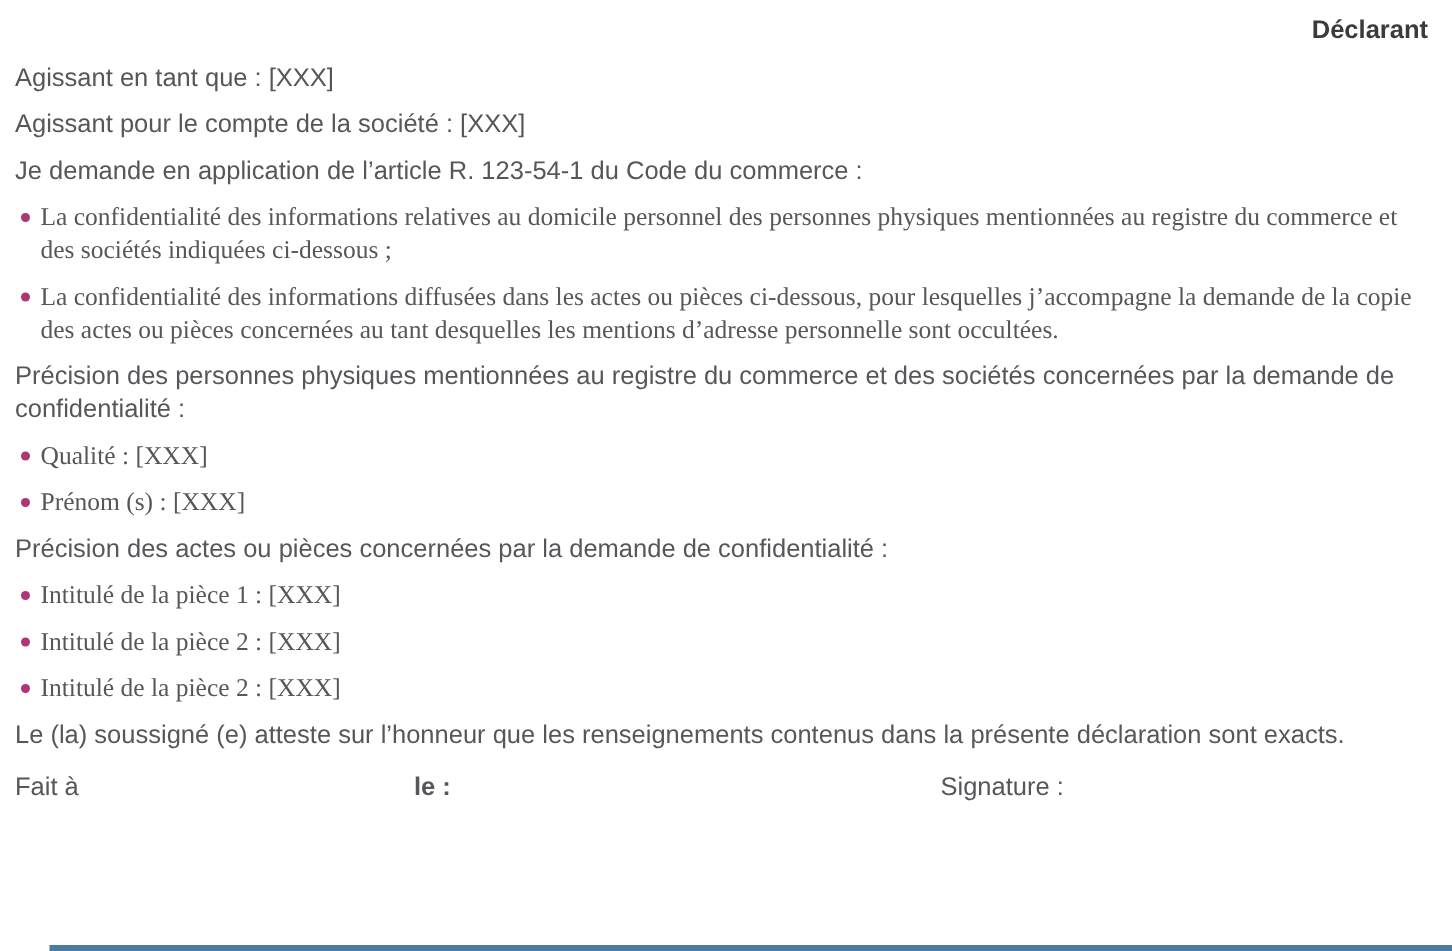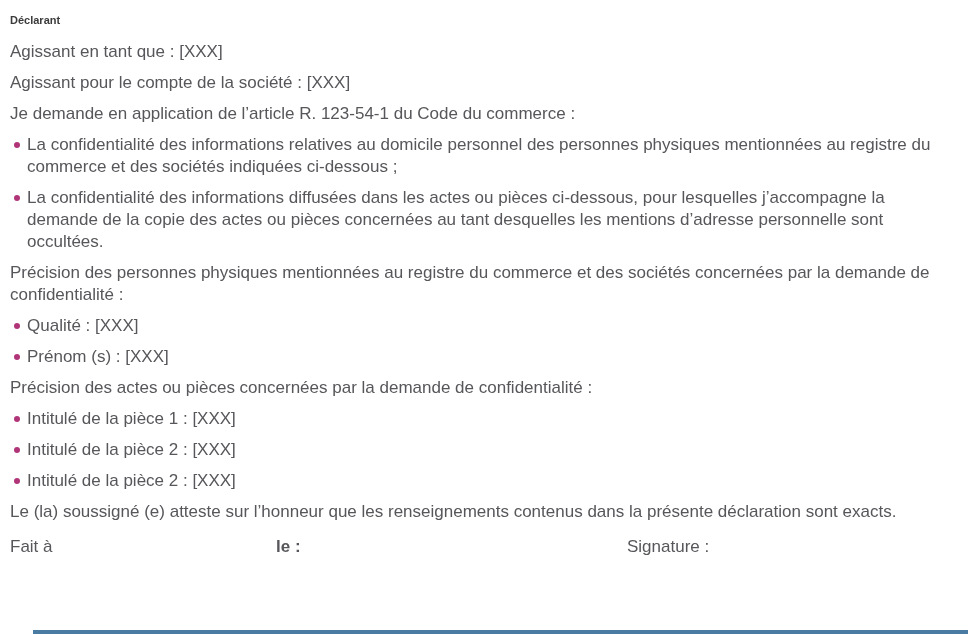--- a/index.html
+++ b/index.html
@@ -13,27 +13,28 @@
   body{
     width:968px;height:634px;
     background:var(--background);
     font-family:"Liberation Sans",sans-serif;
     font-size:17px;line-height:22px;
     color:var(--body-text);
     position:relative;overflow:hidden;
   }
   .doc{padding:9px 16px 0 10px;}
   .heading{
-    font-size:11px;font-weight:bold;color:var(--heading-text);
+    font-size:17px;font-weight:bold;color:var(--heading-text);
     margin:0 0 10px 0;
+    text-align:right;
   }
   .para{margin:0 0 9px 0;}
   ul.bullet-list{list-style:none;margin:0;padding:0;}
   ul.bullet-list li{
-    position:relative;padding-left:17px;margin:0 0 9px 0;
+    position:relative;padding-left:17px;margin:0 0 9px 0;font-family:Liberation Serif, serif;
   }
   ul.bullet-list .bullet{
     position:absolute;left:4px;top:8px;
     width:6px;height:6px;border-radius:50%;
     background:var(--bullet);
   }
   .sig-row{position:relative;height:22px;margin-top:13px;}
   .sig-row .sig-place{position:absolute;left:0;}
   .sig-row .sig-date{position:absolute;left:266px;font-weight:bold;}
   .sig-row .sig-sign{position:absolute;left:617px;}

